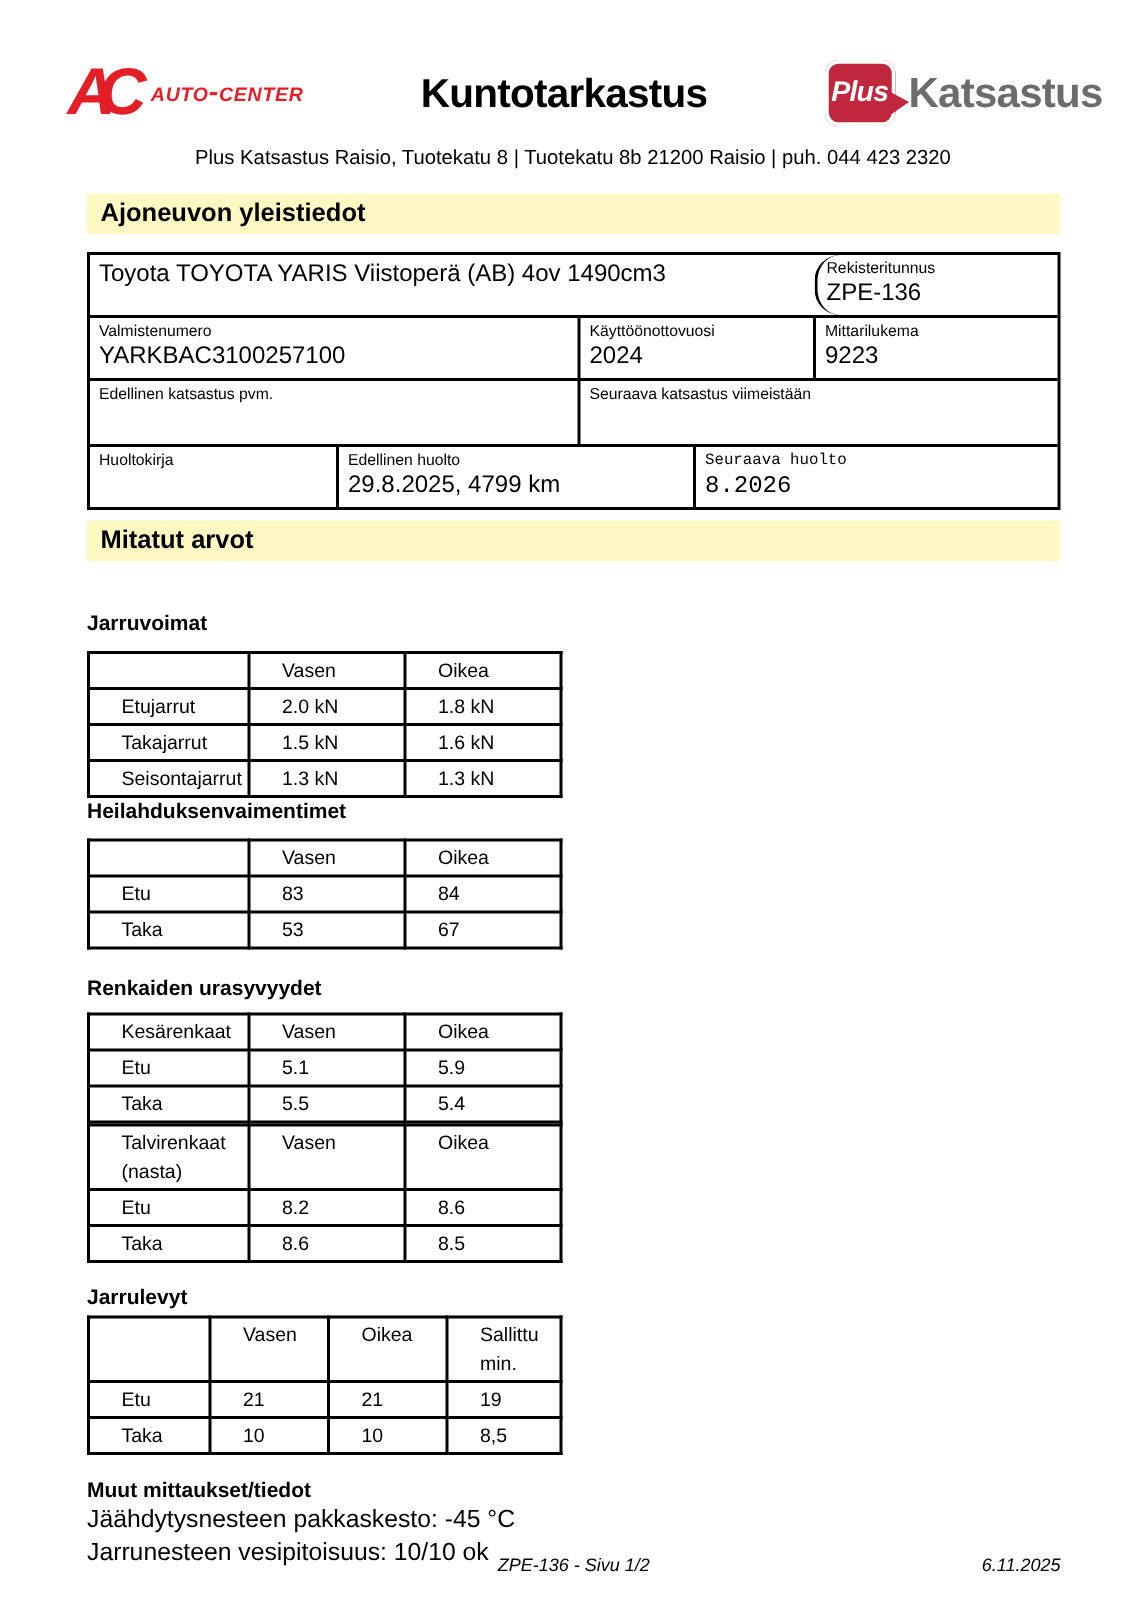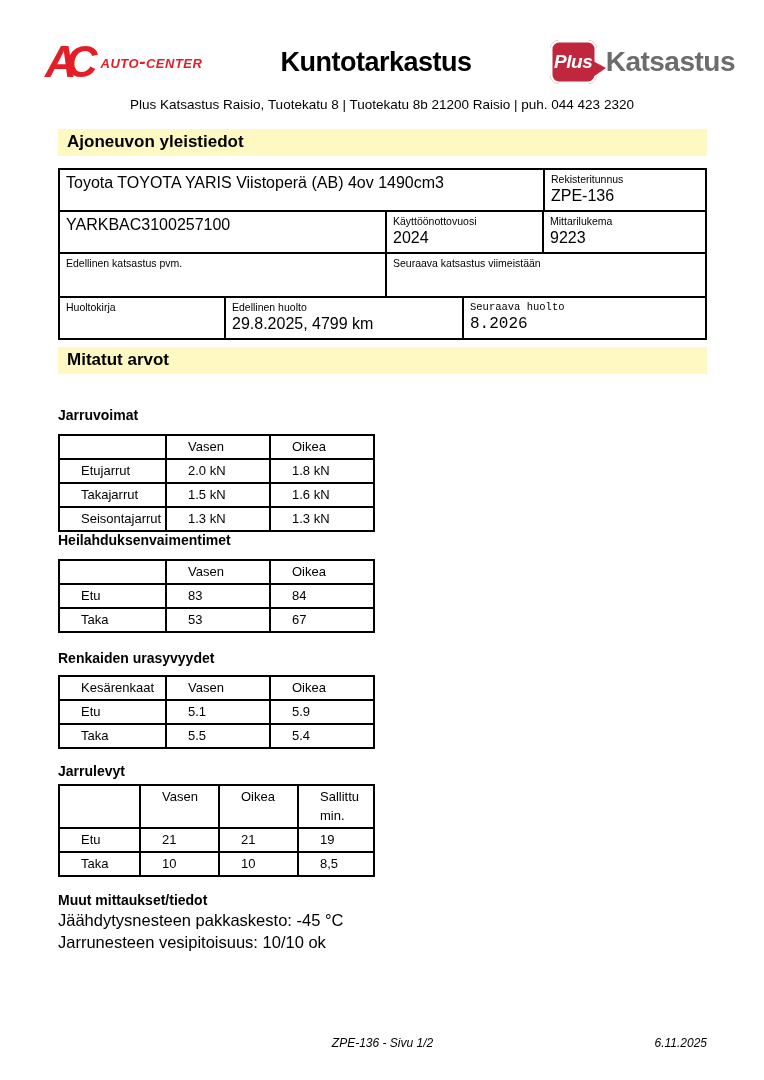--- a/index.html
+++ b/index.html
@@ -74,21 +74,21 @@
   
   .info-table { border: 2px solid #000; margin-top: 12px; }
   .irow { display: flex; border-top: 2px solid #000; }
   .irow:first-child { border-top: none; }
   .icell { border-left: 2px solid #000; padding: 3px 6px 4px; min-height: 36px; }
   .icell:first-child { border-left: none; }
   .ilabel { font-size: 10.5px; line-height: 13px; }
   .ivalue { font-size: 16px; line-height: 20px; min-height: 20px; white-space: nowrap; }
   .icell.tall { min-height: 42px; }
   
-  .r1c1 { flex: 0 0 483px; } .r1c2 { flex: 1; }
+  .r1c1 { flex: 0 0 483px; } .r1c2 { flex: 1; border-radius: 17px; }
   .r2c1 { flex: 0 0 325px; } .r2c2 { flex: 0 0 157px; } .r2c3 { flex: 1; }
   .r3c1 { flex: 0 0 325px; } .r3c2 { flex: 1; }
   .r4c1 { flex: 0 0 164px; } .r4c2 { flex: 0 0 238px; } .r4c3 { flex: 1; font-family: Liberation Mono, monospace; }
 
   
   .tbl-label { font-size: 14px; font-weight: bold; }
   .two-col { display: flex; align-items: flex-start; flex-direction: column; }
   .col-left { width: 315px; margin-right: 15px; flex: 0 0 auto; }
   .col-right { width: 315px; flex: 0 0 auto; }
   .brakes-row { margin-top: 33px; }
@@ -154,20 +154,21 @@
         <div class="icell r1c1">
           <div class="ivalue">Toyota TOYOTA YARIS Viistoperä (AB) 4ov 1490cm3</div>
         </div>
         <div class="icell r1c2">
           <div class="ilabel">Rekisteritunnus</div>
           <div class="ivalue">ZPE-136</div>
         </div>
       </div>
       <div class="irow">
         <div class="icell r2c1">
+          <div class="ilabel">Valmistenumero</div>
           <div class="ivalue">YARKBAC3100257100</div>
         </div>
         <div class="icell r2c2">
           <div class="ilabel">Käyttöönottovuosi</div>
           <div class="ivalue">2024</div>
         </div>
         <div class="icell r2c3">
           <div class="ilabel">Mittarilukema</div>
           <div class="ivalue">9223</div>
         </div>
@@ -279,20 +280,46 @@
           </tr>
           <tr>
             <td>Etu</td>
             <td>5.1</td>
             <td>5.9</td>
           </tr>
           <tr>
             <td>Taka</td>
             <td>5.5</td>
             <td>5.4</td>
+          </tr>
+          </tbody>
+        </table>
+      </div>
+      <div class="col-right">
+        <table class="mtable w3">
+          <colgroup>
+              <col class="c1">
+              <col class="c2">
+              <col class="c3">
+            </colgroup>
+          <tbody>
+          <tr>
+            <td>Talvirenkaat (nasta)</td>
+            <td>Vasen</td>
+            <td>Oikea</td>
+          </tr>
+          <tr>
+            <td>Etu</td>
+            <td>8.2</td>
+            <td>8.6</td>
+          </tr>
+          <tr>
+            <td>Taka</td>
+            <td>8.6</td>
+            <td>8.5</td>
           </tr>
           </tbody>
         </table>
       </div>
     </div>
 
     <div class="tbl-label jarrulevyt-label">Jarrulevyt</div>
     <table class="mtable w4 jarrulevyt-table">
       <colgroup>
           <col class="c1">

